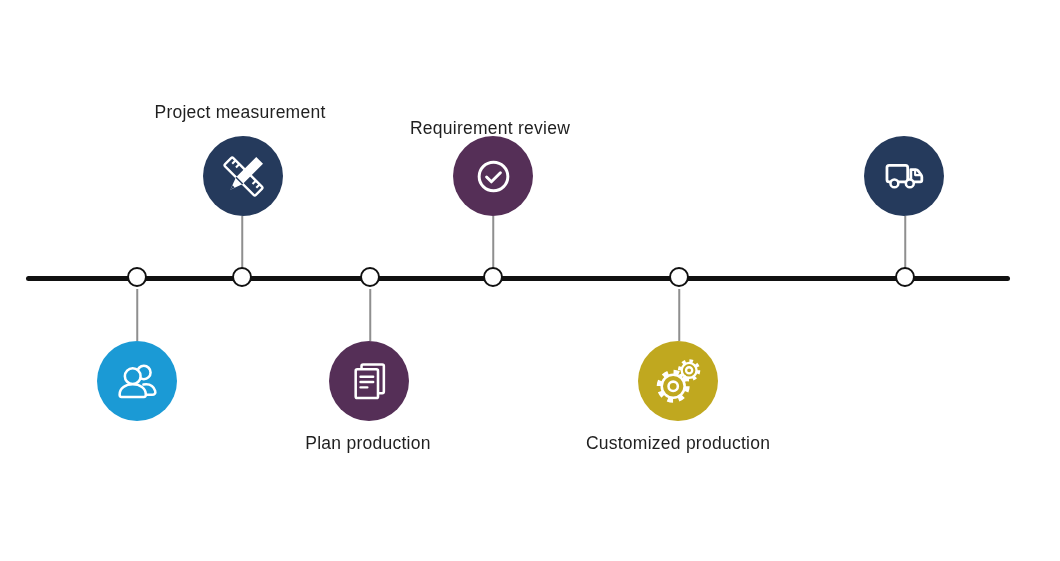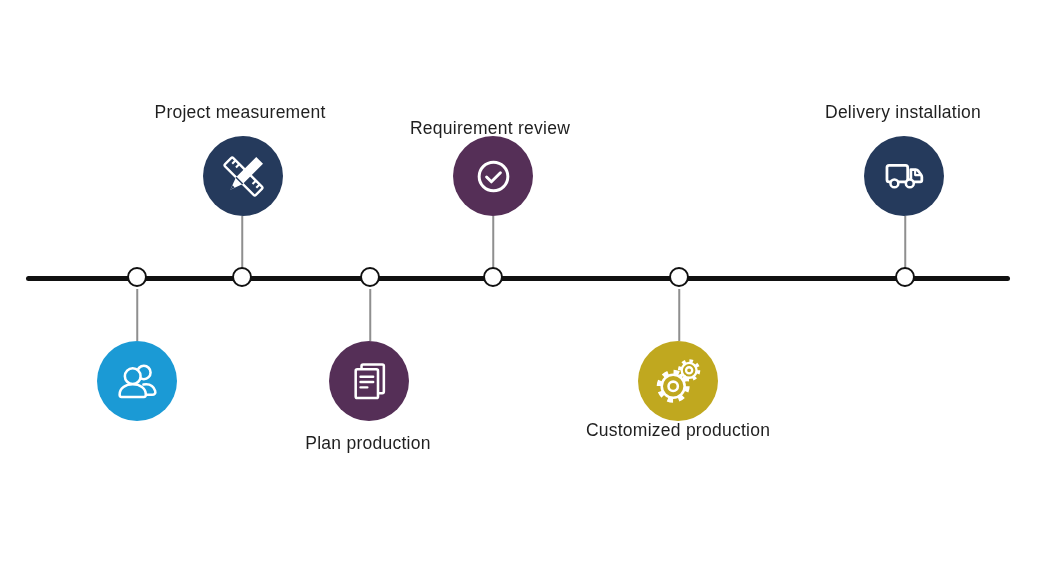--- a/index.html
+++ b/index.html
@@ -99,28 +99,27 @@
         <circle cx="34" cy="13.5" r="7" fill="currentColor" stroke="#ffffff" stroke-width="2.2"></circle>
         <circle cx="34" cy="13.5" r="2.9" fill="none" stroke="#ffffff" stroke-width="2.2"></circle>
       </g>
       <g>
         <circle cx="19" cy="28.5" r="13" fill="none" stroke="#ffffff" stroke-width="5" stroke-dasharray="5.1 5.1"></circle>
         <circle cx="19" cy="28.5" r="10.8" fill="currentColor" stroke="#ffffff" stroke-width="2.4"></circle>
         <circle cx="19" cy="28.5" r="4.4" fill="none" stroke="#ffffff" stroke-width="2.4"></circle>
       </g>
     </svg>
   </div>
-  <div class="step-label" style="left:678px;top:419px">Customized production</div>
+  <div class="step-label" style="left:678px;top:432px">Customized production</div>
 
   <div class="step-circle" style="left: 904px; top: 176px; background-color: rgb(37, 58, 92); color: rgb(37, 58, 92);">
     <svg viewBox="0 0 48 48">
       <g stroke="#ffffff" fill="none" stroke-width="2.6" stroke-linejoin="round">
         <rect x="7.5" y="13.5" width="19.5" height="15.5" rx="2"></rect>
         <path d="M30 17.5 h4.6 c.8 0 1.6 .4 2.1 1.05 l2.9 3.8 c.45 .6 .7 1.3 .7 2.05 V27.5 c0 .85 -.7 1.5 -1.55 1.5 H30 z"></path>
         <path d="M34 17.5 v5.2 h5.6" stroke-width="2"></path>
         <circle cx="14.5" cy="30.5" r="3.7" fill="currentColor" stroke-width="2.4"></circle>
         <circle cx="29" cy="30.5" r="3.7" fill="currentColor" stroke-width="2.4"></circle>
       </g>
     </svg>
   </div>
-  <div class="step-label" style="left:903px;top:101px">Delivery installation</div>
 
 </div>
 
 </body></html>

